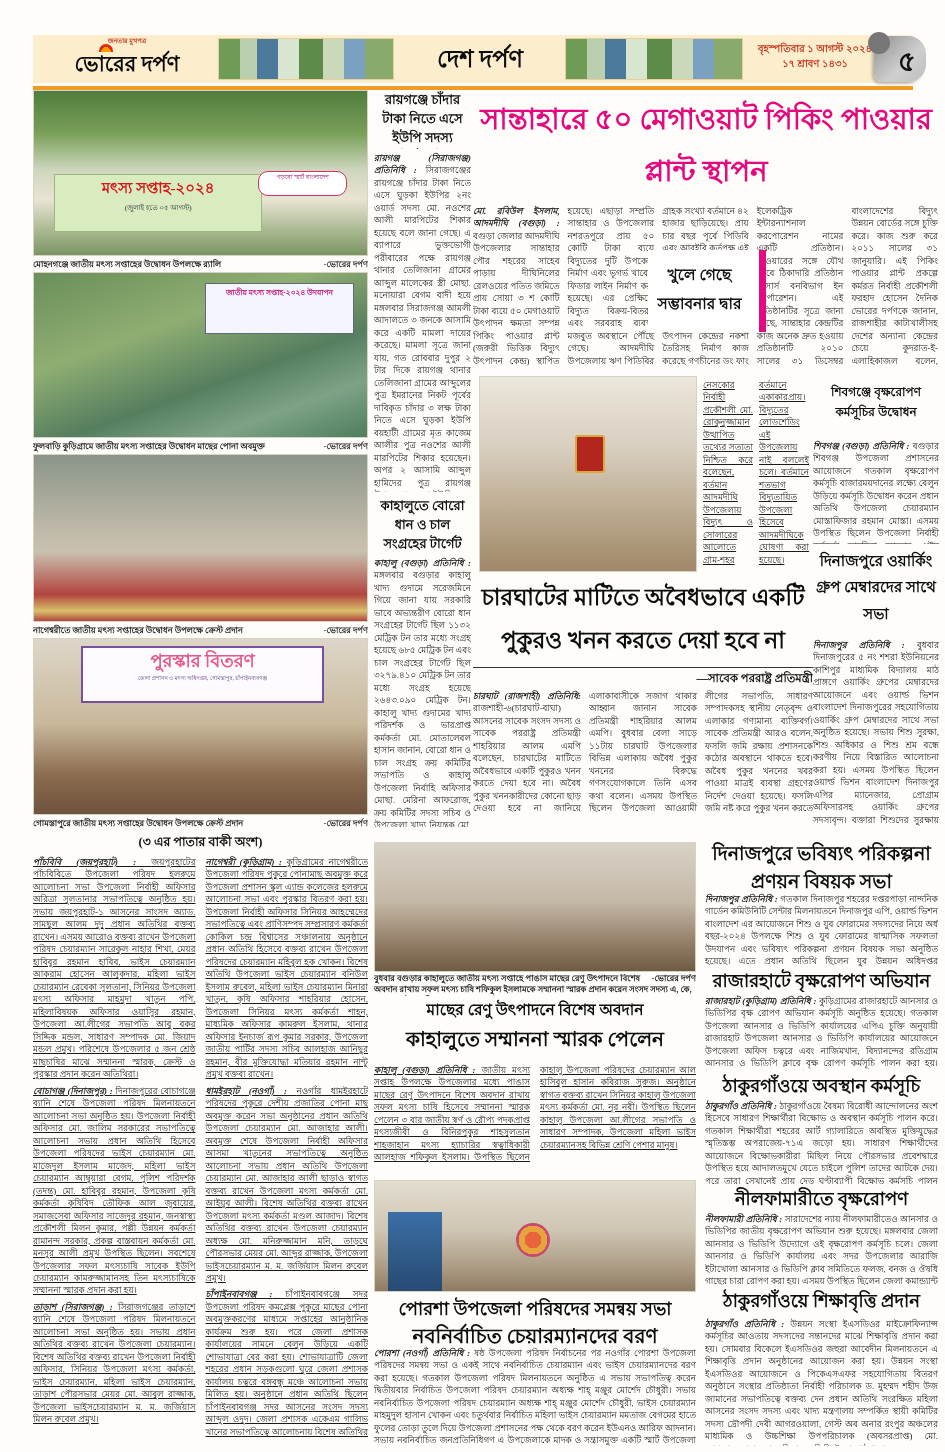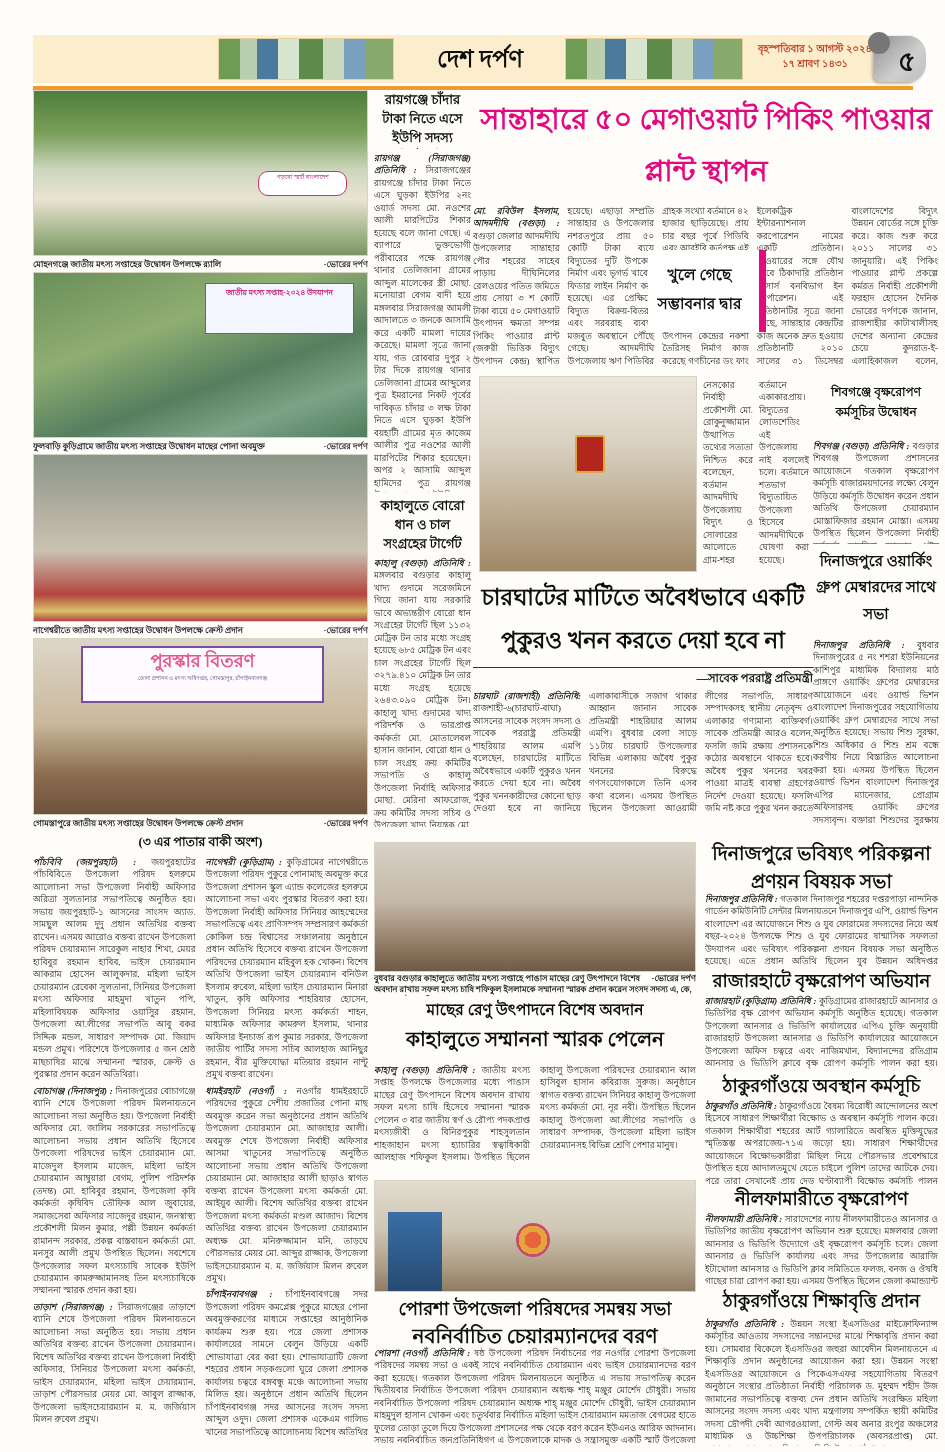--- a/index.html
+++ b/index.html
@@ -4,56 +4,65 @@
 <style>
   html,body{margin:0;padding:0;}
   body{width:945px;height:1452px;position:relative;background:#fefdfa;font-family:"Liberation Serif","DejaVu Serif",serif;color:#111;overflow:hidden;}
   .abs{position:absolute;box-sizing:border-box;}
   .body-txt{font-size:8.8px;line-height:1.42;text-align:justify;overflow:hidden;color:#1a1a1a;}
   .lead{font-weight:bold;font-style:italic;}
   .head{font-weight:bold;text-align:center;overflow:hidden;color:#0d0d0d;font-family:"Liberation Serif","DejaVu Serif",serif;}
   .cap{font-size:8.3px;font-weight:600;color:#222;overflow:hidden;white-space:nowrap;display:flex;justify-content:space-between;}
   .cap .credit{font-weight:600;color:#333;padding-left:6px;}
   .ph{overflow:hidden;border:1px solid #d8d2c2;}
-  .cols2{column-count:2;column-gap:10px;}
+  .cols2{column-count:2;column-gap:10px;text-decoration:underline;}
   .cols3{column-count:3;column-gap:8px;}
   .cols5{column-count:5;column-gap:8px;}
   .masthead{background:#fcedcd;}
   .thumbstrip{background:
     linear-gradient(90deg,#6f9c55 0 12%,#b9cfae 12% 22%,#4c7a9c 22% 34%,#d9e6cf 34% 46%,#5d8c4a 46% 60%,#c9d9ba 60% 72%,#7aa2c0 72% 84%,#88ab6d 84% 100%);
     border:1px solid #e3cf9f;}
   .datebox{color:#c23b22;font-weight:bold;text-align:center;line-height:1.5;}
   .curl{background:linear-gradient(135deg,#8f8f8f,#cfcfcf 60%,#bdbdbd);border-radius:8px 18px 18px 8px;box-shadow:-2px 2px 3px rgba(0,0,0,.25);}
   .curl .fold{position:absolute;left:-6px;top:-4px;width:22px;height:22px;background:#777;border-radius:50%;}
   .pagenum{position:absolute;right:10px;top:4px;font-size:28px;font-weight:bold;color:#111;}
   .pullq{background:#fff;border-right:7px solid #e5097f;text-align:center;font-weight:bold;overflow:hidden;}
   .banner{position:absolute;text-align:center;overflow:hidden;}
   .rule-orange{background:#ef9b2a;}
   .attr{font-weight:bold;text-align:right;font-size:11.5px;overflow:hidden;}
   .hl-magenta{color:#e5097f;}
 </style>
 </head>
 <body>
 
 <div class="abs masthead" style="left:33px;top:35px;width:880px;height:48px;">
+  <div class="abs" style="left:14px;top:1px;width:160px;height:46px;text-align:center;">
+    <div style="font-size:6.5px;color:#c23b22;font-weight:bold;">জনতার মুখপত্র</div>
+    <div class="abs" style="left:52px;top:8px;width:14px;height:8px;background:radial-gradient(circle at 50% 100%,#ff9d00 0 45%,#e02a10 45% 100%);border-radius:14px 14px 0 0;"></div>
+    <div style="font-size:21px;font-weight:bold;color:#0a0a0a;line-height:1.7;">ভোরের দর্পণ</div>
+  </div>
   <div class="abs thumbstrip" style="left:185px;top:3px;width:176px;height:42px;"></div>
   <div class="abs head" style="left:372px;top:5px;width:150px;height:40px;font-size:24px;line-height:1.6;">দেশ দর্পণ</div>
   <div class="abs thumbstrip" style="left:532px;top:3px;width:178px;height:42px;"></div>
   <div class="abs datebox" style="left:718px;top:6px;width:128px;height:38px;font-size:10px;">
     <div>বৃহস্পতিবার ১ আগস্ট ২০২৪</div>
     <div>১৭ শ্রাবণ ১৪৩১</div>
   </div>
 </div>
 <div class="abs curl" style="left:874px;top:36px;width:52px;height:46px;">
   <div class="fold"></div>
   <div class="pagenum">৫</div>
 </div>
 <div class="abs rule-orange" style="left:33px;top:86px;width:880px;height:4px;"></div>
 
 <div class="abs ph" style="left:33px;top:90px;width:335px;height:166px;background:linear-gradient(180deg,#4f7d3c 0%,#7aa05a 26%,#cdd6bd 48%,#e9e4d3 66%,#9fb287 88%,#7c9465 100%);">
+  <div class="banner" style="left:6%;bottom:14%;width:62%;height:34%;background:#d9ecc0;border:1px solid #9cb87e;">
+    <div style="font-size:15px;font-weight:bold;color:#d51a1a;line-height:1.8;">মৎস্য সপ্তাহ-২০২৪</div>
+    <div style="font-size:7px;color:#223;">(জুলাই হতে ০৫ আগস্ট)</div>
+  </div>
   <div class="banner" style="right:6%;bottom:36%;width:26%;height:14%;background:#fff;border-radius:10px;border:1px solid #c36;">
     <div style="font-size:6px;color:#a0176e;line-height:1.9;">গড়বো স্মার্ট বাংলাদেশ</div>
   </div>
 </div>
 <div class="abs cap" style="left:33px;top:258px;width:335px;height:12px;">
   <span>মোহনগঞ্জে জাতীয় মৎস্য সপ্তাহের উদ্বোধন উপলক্ষে র‌্যালি</span>
   <span class="credit">-ভোরের দর্পণ</span>
 </div>
 
 <div class="abs ph" style="left:33px;top:272px;width:335px;height:166px;background:linear-gradient(160deg,#6a8f5a 0%,#8fae72 35%,#557e5f 62%,#7da387 80%,#4f7d5e 100%);">

